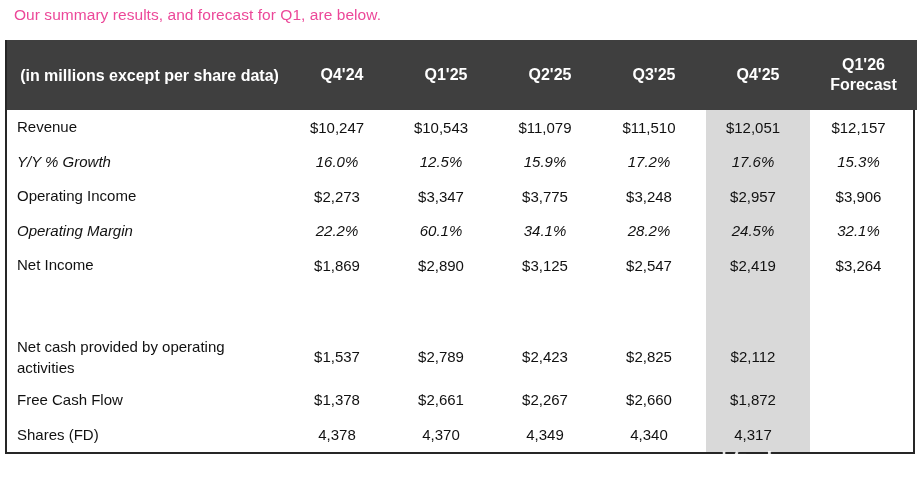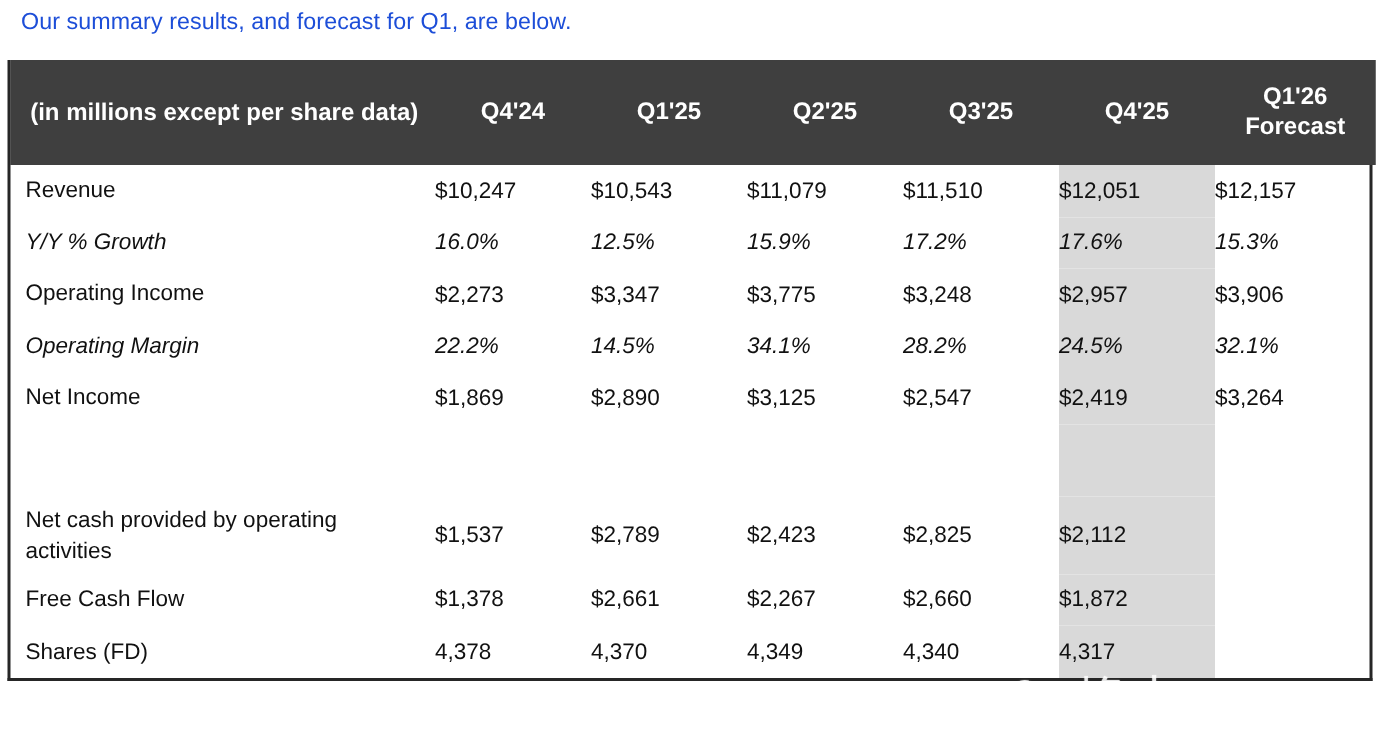--- a/index.html
+++ b/index.html
@@ -15,21 +15,21 @@
     color: #000000;
     position: relative;
   }
 
   #intro-line {
     position: absolute;
     left: 14px;
     top: 4px;
     font-size: 15.5px;
     line-height: 22px;
-    color: #1d4ed8;
+    color: #ec4899;
     white-space: nowrap;
     letter-spacing: 0.05px;
   }
 
   #summary-table-wrap {
     position: absolute;
     left: 5px;
     top: 40px;
     width: 910px;
     border-left: 2.5px solid #262626;
@@ -81,21 +81,21 @@
     color: #111111;
     background: transparent;
   }
   tbody td.lbl {
     text-align: left;
     padding-left: 10px;
     padding-right: 4px;
     line-height: 20px;
   }
   tbody td.val {
-    text-align: left;
+    text-align: center;
     font-variant-numeric: tabular-nums;
   }
   tbody tr.italic td { font-style: italic; }
 
   
   tbody td.hl { background: #d9d9d9; }
 
   tbody tr.spacer td {
     height: 48px;
     background: transparent;
@@ -182,21 +182,21 @@
           <td class="val">$2,273</td>
           <td class="val">$3,347</td>
           <td class="val">$3,775</td>
           <td class="val">$3,248</td>
           <td class="val hl">$2,957</td>
           <td class="val">$3,906</td>
         </tr>
         <tr class="italic">
           <td class="lbl">Operating Margin</td>
           <td class="val">22.2%</td>
-          <td class="val">14.5%</td>
+          <td class="val">60.1%</td>
           <td class="val">34.1%</td>
           <td class="val">28.2%</td>
           <td class="val hl">24.5%</td>
           <td class="val">32.1%</td>
         </tr>
         <tr>
           <td class="lbl">Net Income</td>
           <td class="val">$1,869</td>
           <td class="val">$2,890</td>
           <td class="val">$3,125</td>

